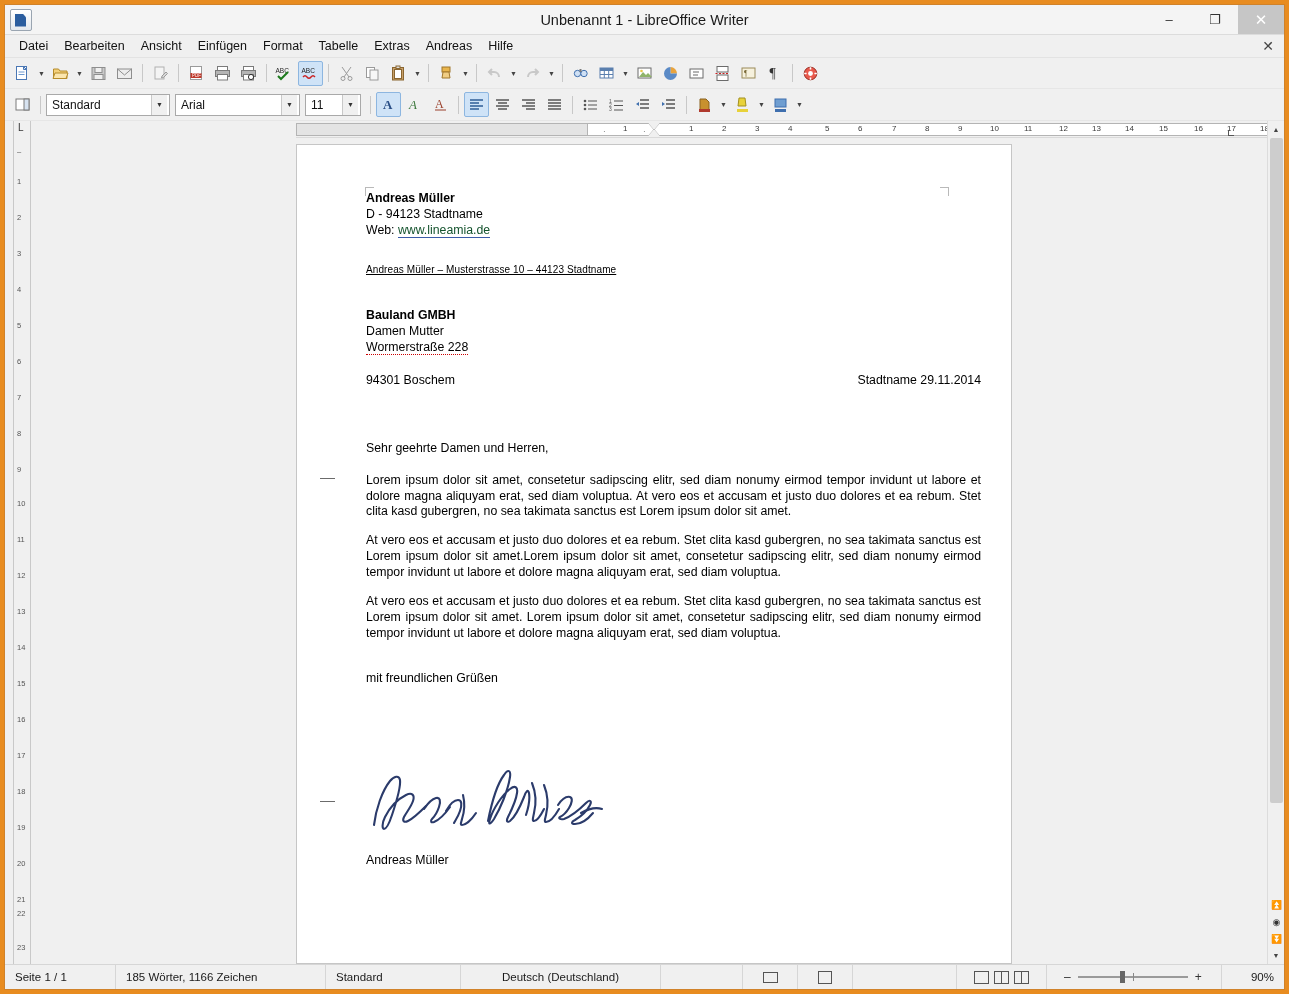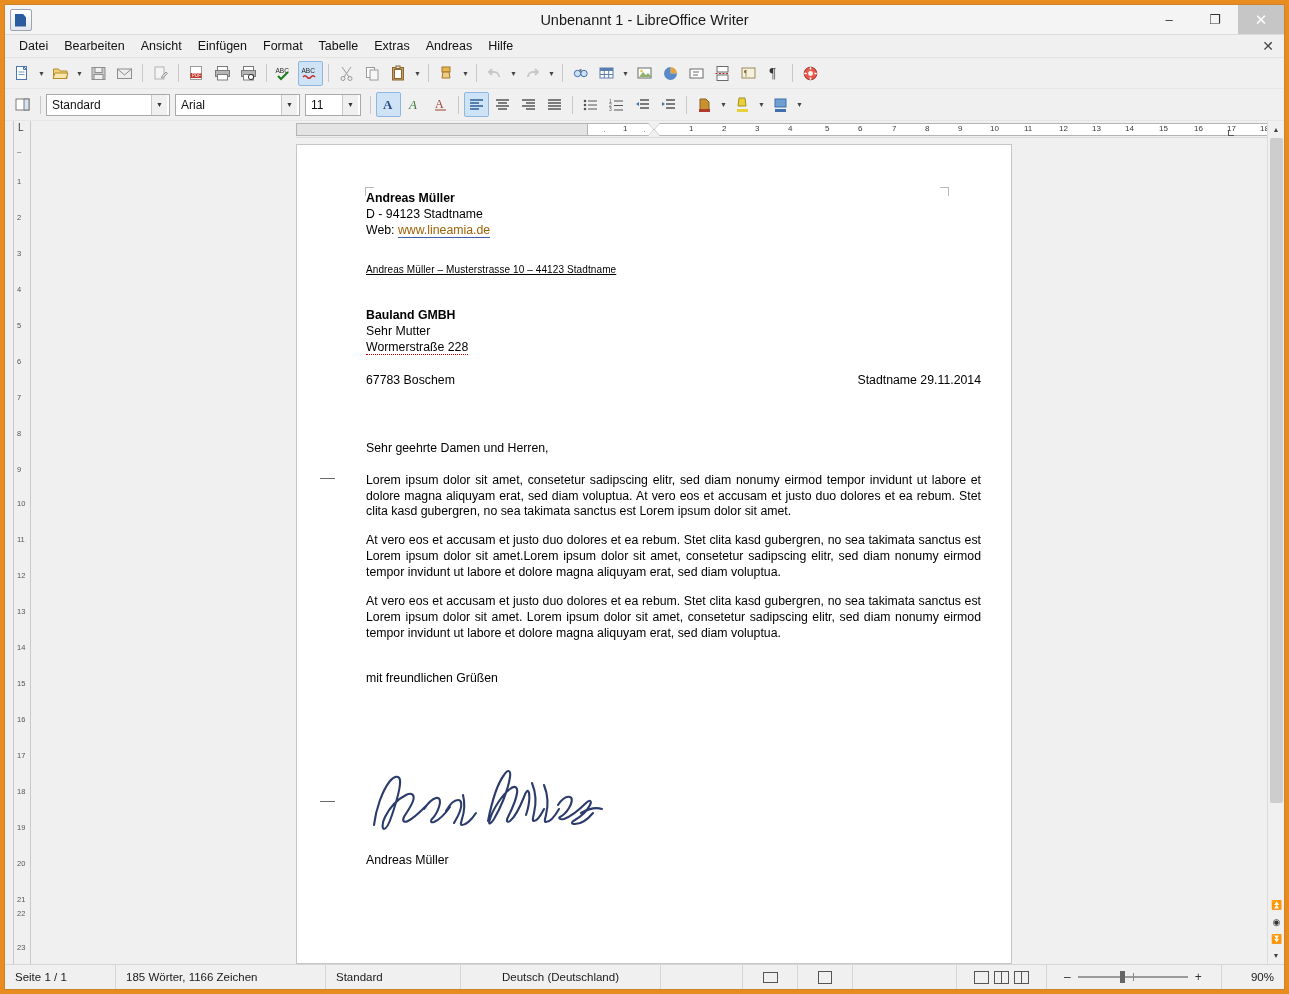--- a/index.html
+++ b/index.html
@@ -216,21 +216,21 @@
 
   .doc {
     position: absolute;
     left: 69px; top: 46px; right: 30px;
     font-size: 12.3px;
     color: #000;
     line-height: 1.29;
   }
   .doc .bold { font-weight: bold; }
   .spell { border-bottom: 1px dotted #cc0000; }
-  .link { color: #a16207; border-bottom: 1px solid #3b5ca8; }
+  .link { color: #14532d; border-bottom: 1px solid #3b5ca8; }
   .gap-1 { height: 17px; }
   .gap-2 { height: 25px; }
   .gap-3 { height: 32px; }
 
   .retline {
     font-size: 10px;
     text-decoration: underline;
     letter-spacing: 0.1px;
   }
   .addr-row { display: flex; }
@@ -731,26 +731,26 @@
             <div>D - 94123   Stadtname</div>
             <div>
               <span>Web: </span><span class="link">www.lineamia.de</span>
             </div>
 
             <div class="gap-2"></div>
             <div class="retline">Andreas Müller – Musterstrasse 10 – 44123 Stadtname</div>
 
             <div class="gap-3"></div>
             <div class="bold">Bauland GMBH</div>
-            <div>Sehr Mutter</div>
+            <div>Damen Mutter</div>
             <div><span class="spell">Wormerstraße 228</span></div>
 
             <div class="gap-1"></div>
             <div class="addr-row">
-              <span>67783 Boschem</span>
+              <span>94301 Boschem</span>
               <span class="right">Stadtname 29.11.2014</span>
             </div>
 
             <div style="height:52px;"></div>
             <div>Sehr geehrte Damen und Herren,</div>
 
             <div style="height:16px;"></div>
             <div class="para">Lorem ipsum dolor sit amet, consetetur sadipscing elitr, sed diam nonumy eirmod tempor invidunt ut labore et dolore magna aliquyam erat, sed diam voluptua. At vero eos et accusam et justo duo dolores et ea rebum. Stet clita kasd gubergren, no sea takimata sanctus est Lorem ipsum dolor sit amet.</div>
             <div class="para">At vero eos et accusam et justo duo dolores et ea rebum. Stet clita kasd gubergren, no sea takimata sanctus est Lorem ipsum dolor sit amet.Lorem ipsum dolor sit amet, consetetur sadipscing elitr, sed diam nonumy eirmod tempor invidunt ut labore et dolore magna aliquyam erat, sed diam voluptua.</div>
             <div class="para">At vero eos et accusam et justo duo dolores et ea rebum. Stet clita kasd gubergren, no sea takimata sanctus est Lorem ipsum dolor sit amet. Lorem ipsum dolor sit amet, consetetur sadipscing elitr, sed diam nonumy eirmod tempor invidunt ut labore et dolore magna aliquyam erat, sed diam voluptua.</div>

